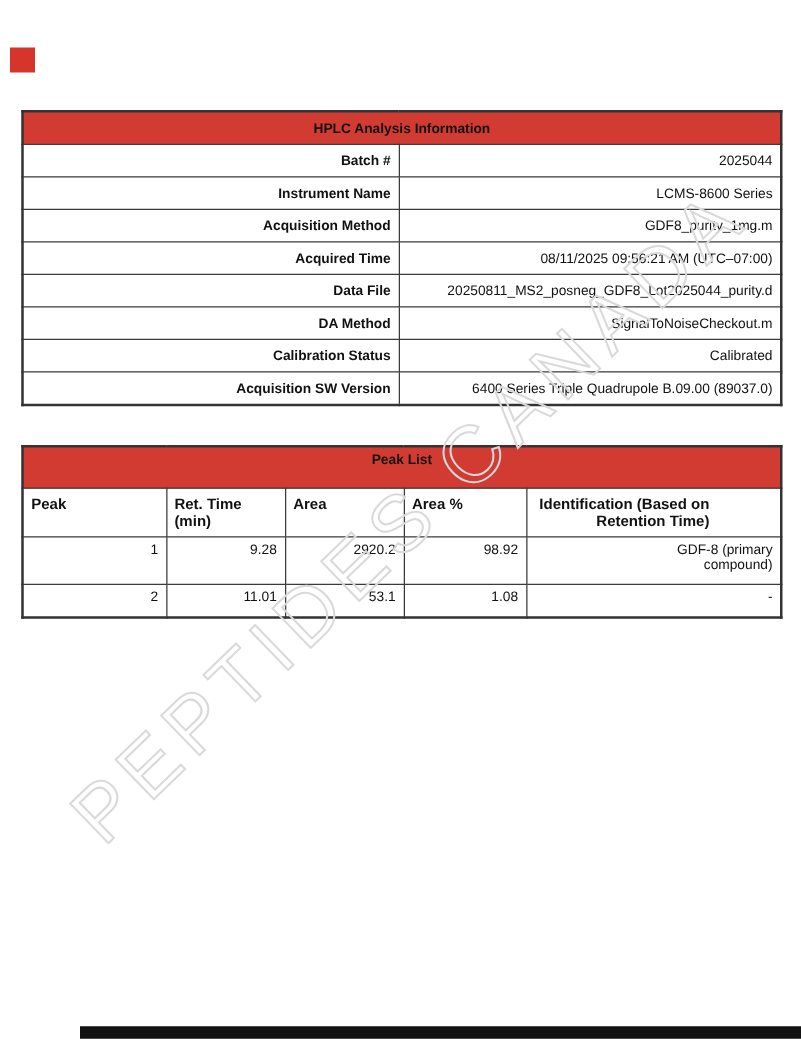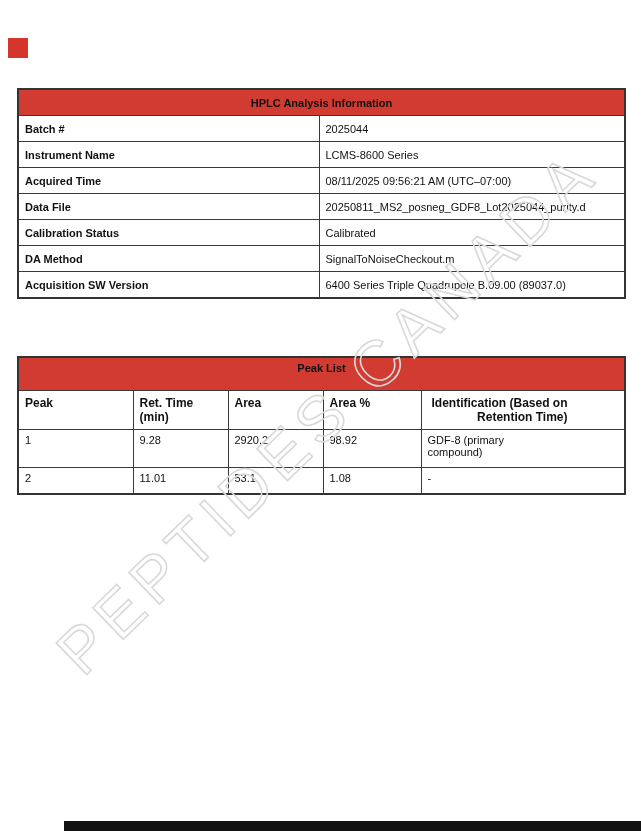--- a/index.html
+++ b/index.html
@@ -25,21 +25,21 @@
   
   table {
     position: absolute; left: 17px;
     width: 607px;
     border-collapse: collapse;
     table-layout: fixed;
     border: 2px solid #333333;
   }
   .t1 { top: 88px; }
   .t2 { top: 356px; }
-  th, td { border: 1px solid #3a3a3a; }
+  th, td { border: 1px solid #3a3a3a; text-align: right; }
 
   .bar-cell {
     background: #d23b31;
     color: #ffffff;
     font-weight: bold;
     font-size: 12px;
     text-align: center;
     height: 24px;
     padding: 0;
   }
@@ -111,34 +111,38 @@
       </tr>
       <tr>
         <td class="label">Batch #</td>
         <td>2025044</td>
       </tr>
       <tr>
         <td class="label">Instrument Name</td>
         <td>LCMS-8600 Series</td>
       </tr>
       <tr>
+        <td class="label">Acquisition Method</td>
+        <td>GDF8_purity_1mg.m</td>
+      </tr>
+      <tr>
         <td class="label">Acquired Time</td>
         <td>08/11/2025 09:56:21 AM (UTC–07:00)</td>
       </tr>
       <tr>
         <td class="label">Data File</td>
         <td>20250811_MS2_posneg_GDF8_Lot2025044_purity.d</td>
       </tr>
       <tr>
+        <td class="label">DA Method</td>
+        <td>SignalToNoiseCheckout.m</td>
+      </tr>
+      <tr>
         <td class="label">Calibration Status</td>
         <td>Calibrated</td>
-      </tr>
-      <tr>
-        <td class="label">DA Method</td>
-        <td>SignalToNoiseCheckout.m</td>
       </tr>
       <tr>
         <td class="label">Acquisition SW Version</td>
         <td>6400 Series Triple Quadrupole B.09.00 (89037.0)</td>
       </tr>
     </tbody>
   </table>
 
   <table class="t2">
     <colgroup>

